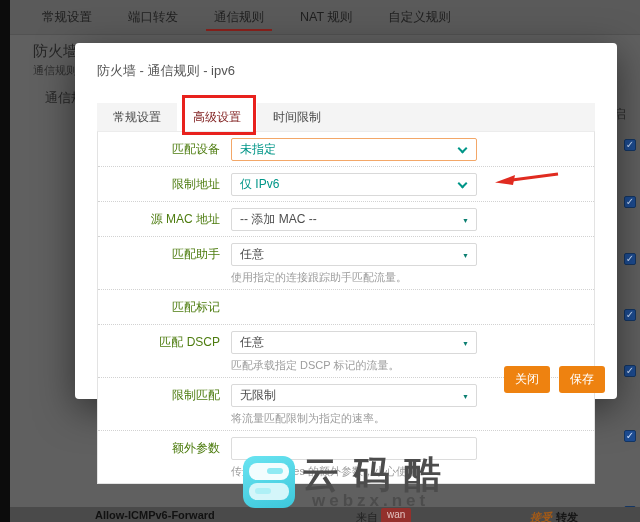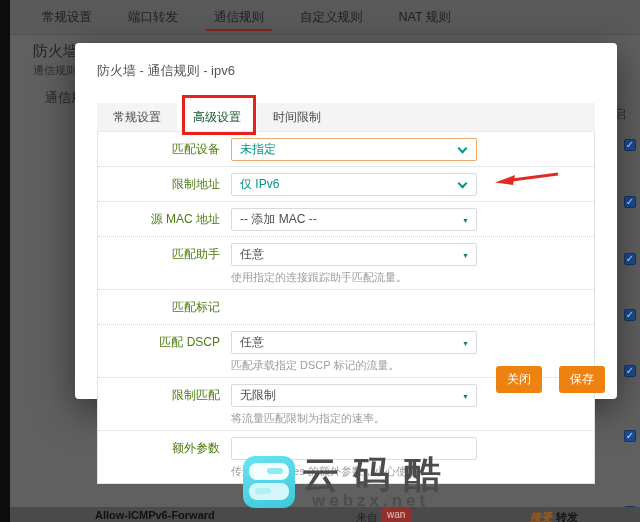--- a/index.html
+++ b/index.html
@@ -33,21 +33,21 @@
                  color:#a35a17; z-index:1; }
   .rule-forward { position:absolute; left:556px; top:510px; font-size:11px; font-weight:bold; color:#171717; z-index:1; }
 
   
   .modal { position:absolute; left:75px; top:43px; width:542px; height:356px; background:#ffffff;
            border-radius:4px; box-shadow:0 10px 38px rgba(0,0,0,0.5); z-index:10; }
   .modal-title { padding:19px 22px 0; font-size:13px; color:#545454; }
   .mtabs { position:relative; margin:23px 22px 0; height:28px; background:#f4f4f4; display:flex; }
   .mtab { position:relative; line-height:28px; padding:0 16px; font-size:12px; color:#4a4a4a;
           cursor:pointer; white-space:nowrap; }
-  .mtab.active { background:#ffffff; color:#14532d; }
+  .mtab.active { background:#ffffff; color:#7f1d1d; }
   .anno-box { position:absolute; top:-8px; bottom:-4px; left:5px; right:1px;
               border:3px solid #e8211d; pointer-events:none; z-index:30; }
   .form { margin:0 22px; border:1px solid #e3e3e3; border-top:1px solid #ececec; background:#fff; }
   .row { display:flex; padding:6px 0 5px; }
   .row + .row { border-top:1px dotted #d2d2d2; }
   .row .lbl { width:133px; text-align:right; padding-right:11px; font-size:12px; color:#4d7c0f;
               line-height:23px; white-space:nowrap; }
   .ctl { width:246px; }
   .sel { position:relative; width:246px; height:23px; border:1px solid #d9d9d9; border-radius:2px;
          background:#fff; cursor:pointer; }
@@ -55,21 +55,21 @@
   .sel .val { display:block; line-height:21px; padding:0 20px 0 8px; font-size:12px; color:#4d4d4d;
               overflow:hidden; white-space:nowrap; }
   .sel.choice .val { color:#009688; }
   .chev { position:absolute; right:10px; top:6px; width:7px; height:7px;
           border-right:2px solid #009688; border-bottom:2px solid #009688; transform:rotate(45deg); }
   .caret { position:absolute; right:7px; top:0; line-height:23px; font-size:7px; color:#0c7f71; }
   .txt { width:246px; height:23px; border:1px solid #dcdcdc; border-radius:2px; font-size:12px;
          padding:0 8px; color:#444; outline:none; font-family:inherit; }
   .help { margin-top:5px; font-size:11px; color:#9c9c9c; line-height:13px; white-space:nowrap; }
   .mfooter { position:absolute; left:0; right:0; bottom:0; height:39px; display:flex;
-             justify-content:flex-end; align-items:center; gap:17px; padding-right:12px; }
+             justify-content:flex-end; align-items:center; gap:9px; padding-right:12px; }
   .btn { background:#ee8210; color:#fff; border:none; border-radius:3px; font-size:12px;
          padding:5px 11px; cursor:pointer; font-family:inherit; }
 
   
   .arrow-svg { position:absolute; left:492px; top:168px; z-index:25; }
 
   
   .wm { position:absolute; left:243px; top:456px; z-index:40; display:flex; pointer-events:none; }
   .wm-logo { position:relative; width:52px; height:52px; border-radius:12px;
              background:linear-gradient(160deg,#6ae4f1,#3cc7db); flex:none; }
@@ -84,22 +84,22 @@
 </head>
 <body>
 
 <div class="screen">
 
   <div class="black-strip"></div>
   <div class="topbar" id="topbar-tabs">
       <span class="tab">常规设置</span>
       <span class="tab">端口转发</span>
       <span class="tab active">通信规则</span>
+      <span class="tab">NAT 规则</span>
       <span class="tab">自定义规则</span>
-      <span class="tab">NAT 规则</span>
     </div>
 
   <div class="bg-text bg-heading">防火墙 -</div>
   <div class="bg-text bg-subtext">通信规则定</div>
   <div class="bg-text bg-section">通信规则</div>
   <div class="bg-text bg-colhead">启</div>
   <div id="bg-checkboxes">
       <div class="bg-checkbox" style="top: 139px;"></div>
       <div class="bg-checkbox" style="top: 196px;"></div>
       <div class="bg-checkbox" style="top: 253px;"></div>

